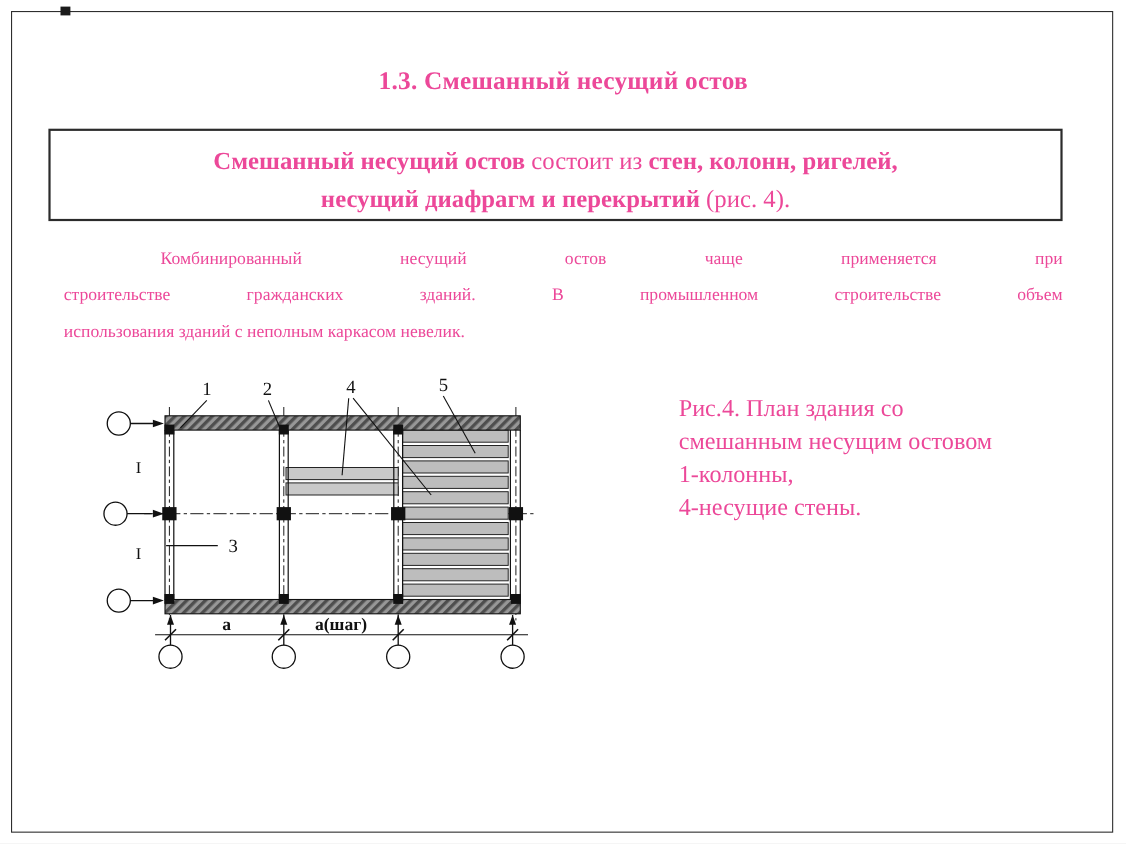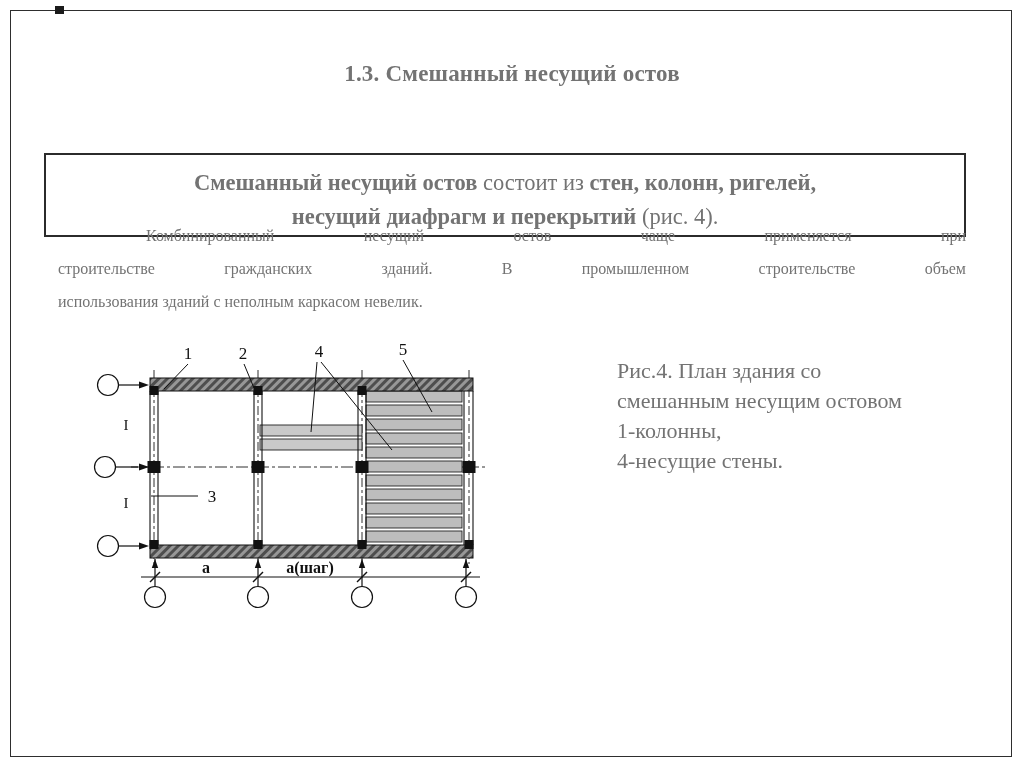--- a/index.html
+++ b/index.html
@@ -1,25 +1,25 @@
 <!DOCTYPE html>
 <html><head>
 <meta charset="utf-8">
 <style>
   html,body{margin:0;padding:0;background:#e9e9e9;}
   .slide{
     position:relative;width:1024px;height:767px;background:#ffffff;
-    font-family:"Liberation Serif",serif;color:#737373;overflow:hidden;
+    font-family:"Liberation Serif",serif;color:#ec4899;overflow:hidden;
   }
   .frame{position:absolute;left:10px;top:10px;right:12px;bottom:10px;border:1px solid #2e2e2e;pointer-events:none;}
   .corner-mark{position:absolute;left:55px;top:6px;width:9px;height:8px;background:#1b1b1b;}
   .title{position:absolute;top:61px;left:0;width:100%;margin:0;text-align:center;font-size:23px;font-weight:bold;letter-spacing:.2px;}
   .defbox{
     position:absolute;left:44px;right:58px;top:117px;height:84px;box-sizing:border-box;
-    border:2px solid #2b2b2b;text-align:center;font-size:22.5px;line-height:34px;padding-top:11px;margin-top:36px;
+    border:2px solid #2b2b2b;text-align:center;font-size:22.5px;line-height:34px;padding-top:11px;
   }
   .b{font-weight:bold;}
   .para{position:absolute;left:58px;right:58px;top:219px;font-size:16px;line-height:33px;}
   .jline{text-align:justify;text-align-last:justify;}
   .iline{text-indent:88px;}
   .plan{position:absolute;left:85px;top:340px;}
   .caption{position:absolute;left:617px;top:356px;font-size:22px;line-height:30px;}
   .caption div{white-space:nowrap;}
   
   .callout{font-family:"Liberation Serif",serif;font-size:17px;text-anchor:middle;fill:#111;}

